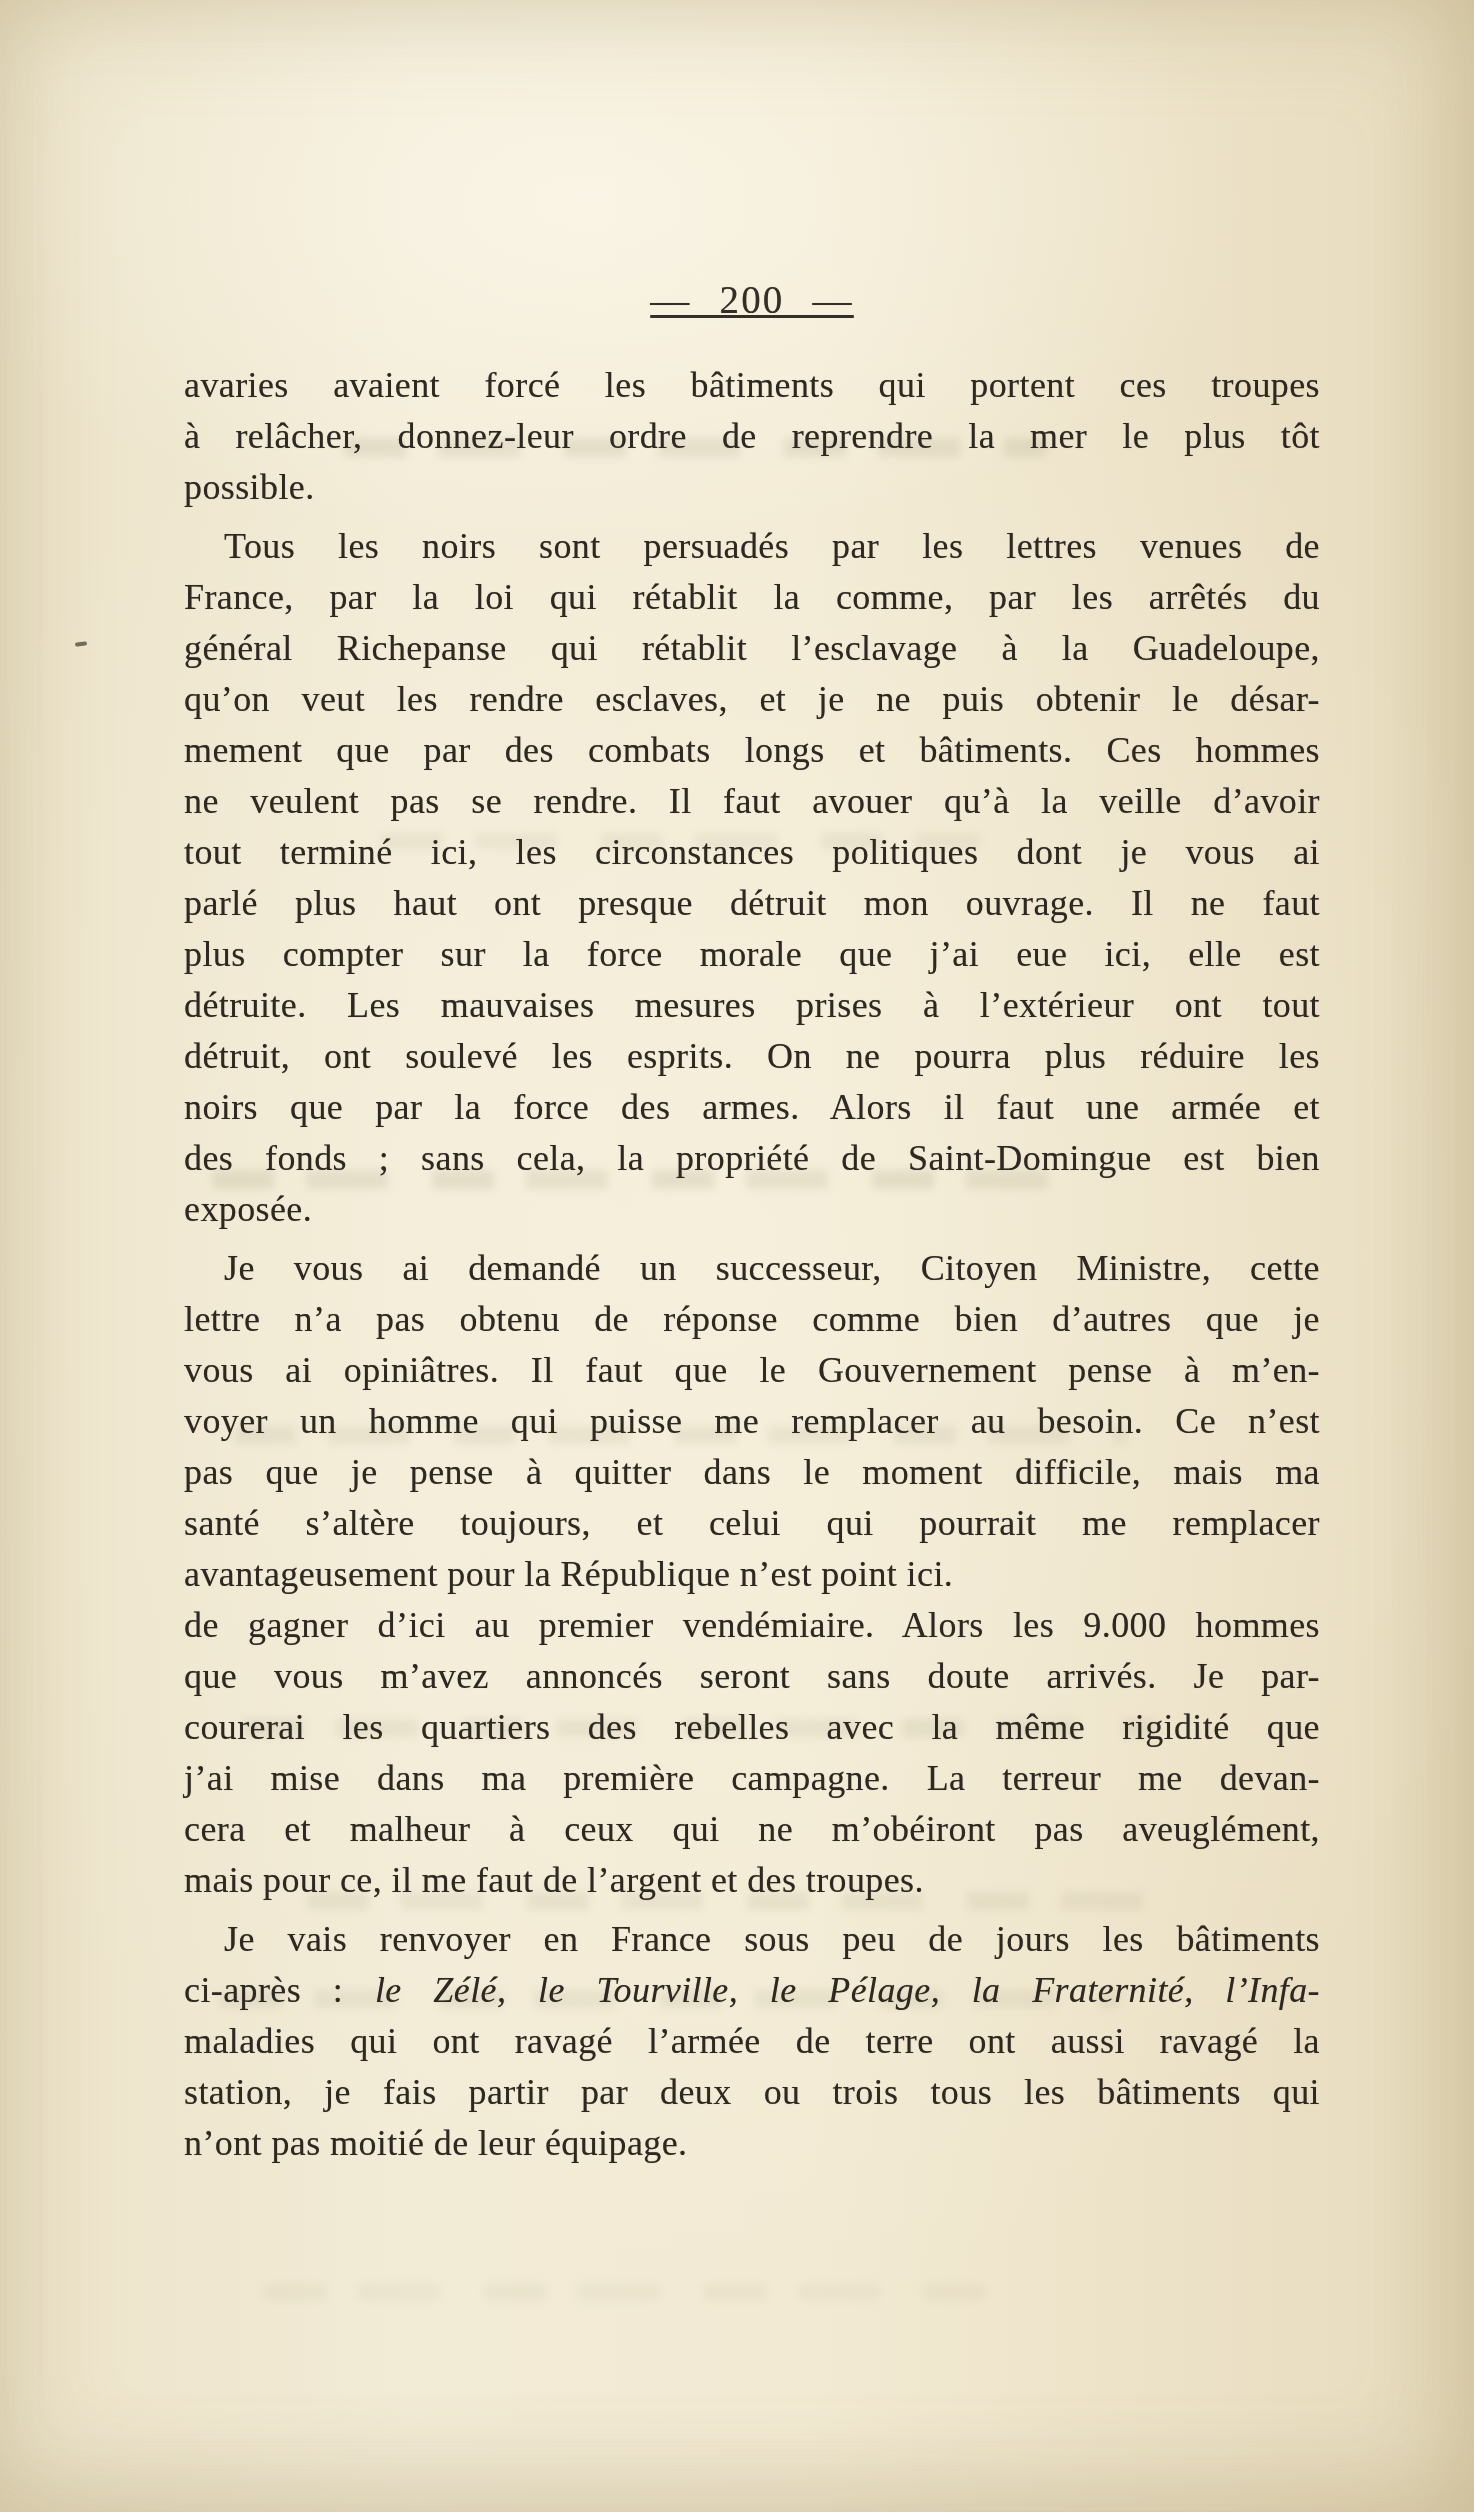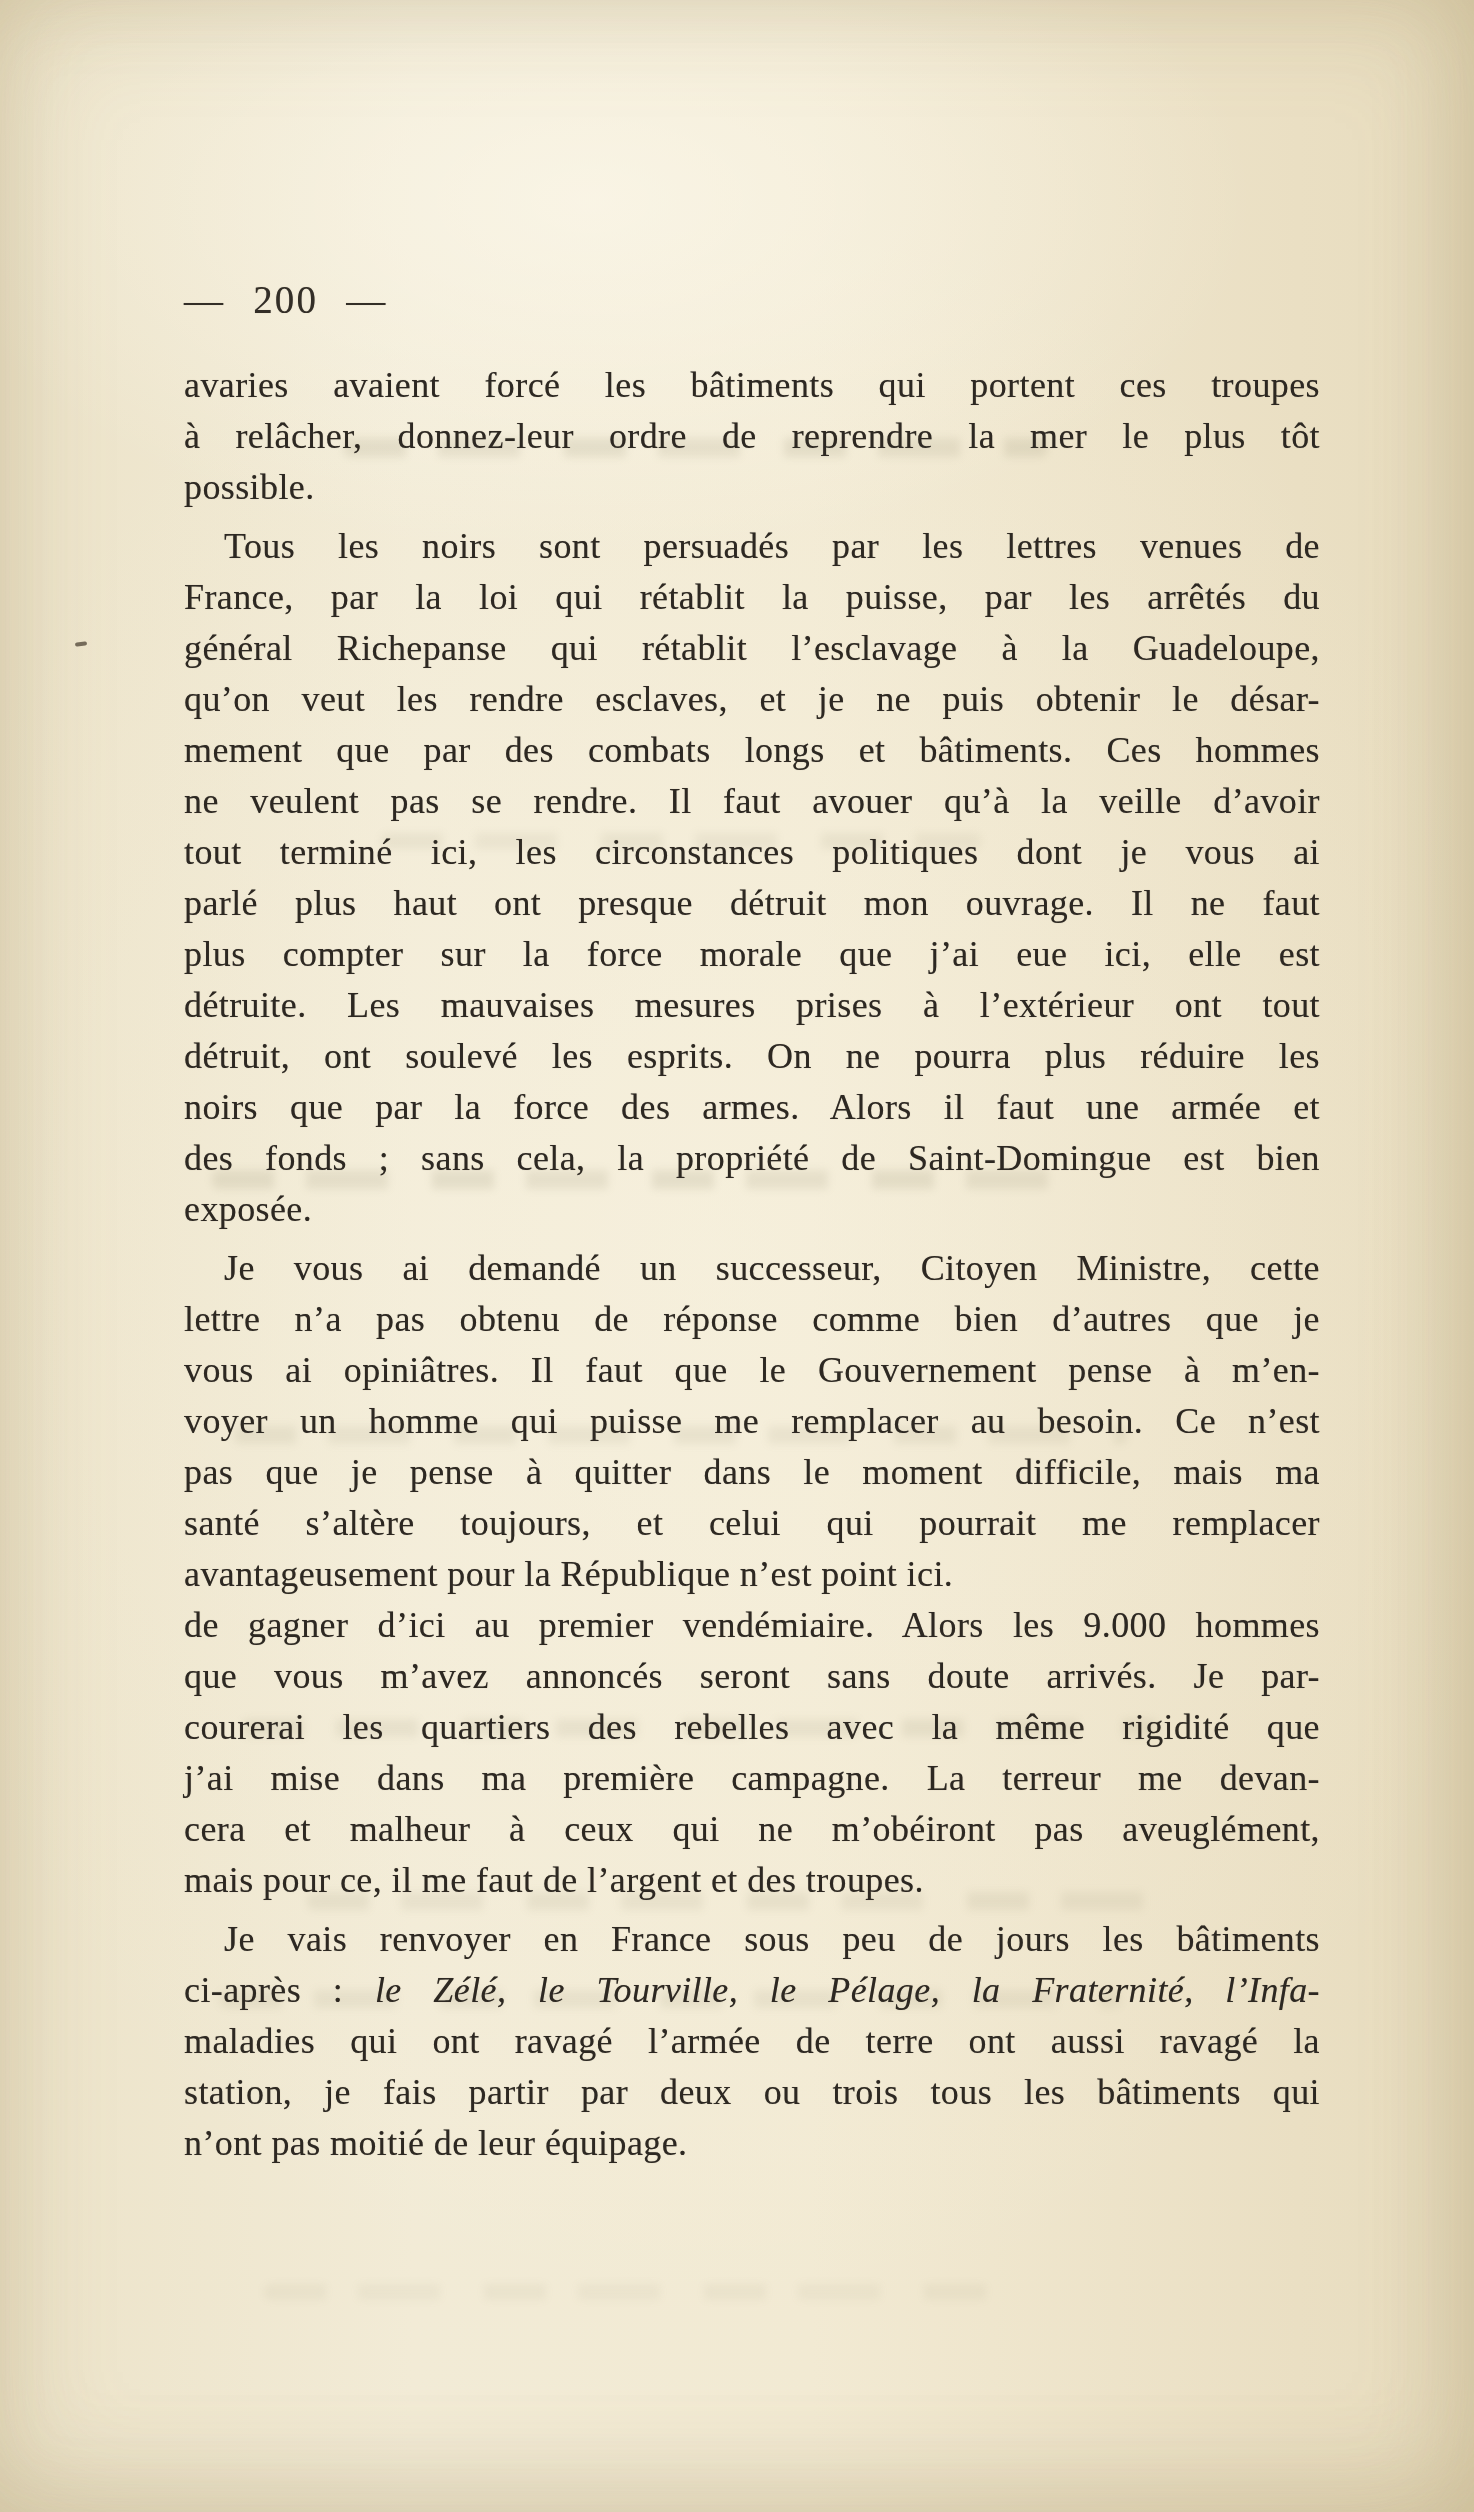--- a/index.html
+++ b/index.html
@@ -26,26 +26,27 @@
       inset 0 0 117px rgba(170,148,105,0.22),
       inset -29px 0 81px rgba(165,140,95,0.14),
       inset 0 -37px 88px rgba(170,148,105,0.14);
   }
   
   .page-number {
     position: absolute;
     left: 184px;
     top: 277px;
     width: 1136px;
-    text-align: left;
+    text-align: center;
     font-size: 39px;
     color: #332e27;
     letter-spacing: 2.2px;
     word-spacing: 16px;
     text-shadow: 0 0 0.7px rgba(48,42,34,0.45);
+    text-decoration: underline;
   }
   
   .text-block {
     position: absolute;
     left: 184px;
     top: 360px;
     width: 1136px;
     font-size: 36px;
     line-height: 51px;
     color: #2d2822;
@@ -111,21 +112,21 @@
   <div class="page-number">— 200 —</div>
 
   <div class="text-block">
       <div class="paragraph">
         <div class="line"><span>avaries avaient forcé les bâtiments qui portent ces troupes</span></div>
         <div class="line"><span>à relâcher, donnez-leur ordre de reprendre la mer le plus tôt</span></div>
         <div class="line last"><span>possible.</span></div>
       </div>
       <div class="paragraph">
         <div class="line indent"><span>Tous les noirs sont persuadés par les lettres venues de</span></div>
-        <div class="line"><span>France, par la loi qui rétablit la puisse, par les arrêtés du</span></div>
+        <div class="line"><span>France, par la loi qui rétablit la comme, par les arrêtés du</span></div>
         <div class="line"><span>général Richepanse qui rétablit l’esclavage à la Guadeloupe,</span></div>
         <div class="line"><span>qu’on veut les rendre esclaves, et je ne puis obtenir le désar-</span></div>
         <div class="line"><span>mement que par des combats longs et bâtiments. Ces hommes</span></div>
         <div class="line"><span>ne veulent pas se rendre. Il faut avouer qu’à la veille d’avoir</span></div>
         <div class="line"><span>tout terminé ici, les circonstances politiques dont je vous ai</span></div>
         <div class="line"><span>parlé plus haut ont presque détruit mon ouvrage. Il ne faut</span></div>
         <div class="line"><span>plus compter sur la force morale que j’ai eue ici, elle est</span></div>
         <div class="line"><span>détruite. Les mauvaises mesures prises à l’extérieur ont tout</span></div>
         <div class="line"><span>détruit, ont soulevé les esprits. On ne pourra plus réduire les</span></div>
         <div class="line"><span>noirs que par la force des armes. Alors il faut une armée et</span></div>

